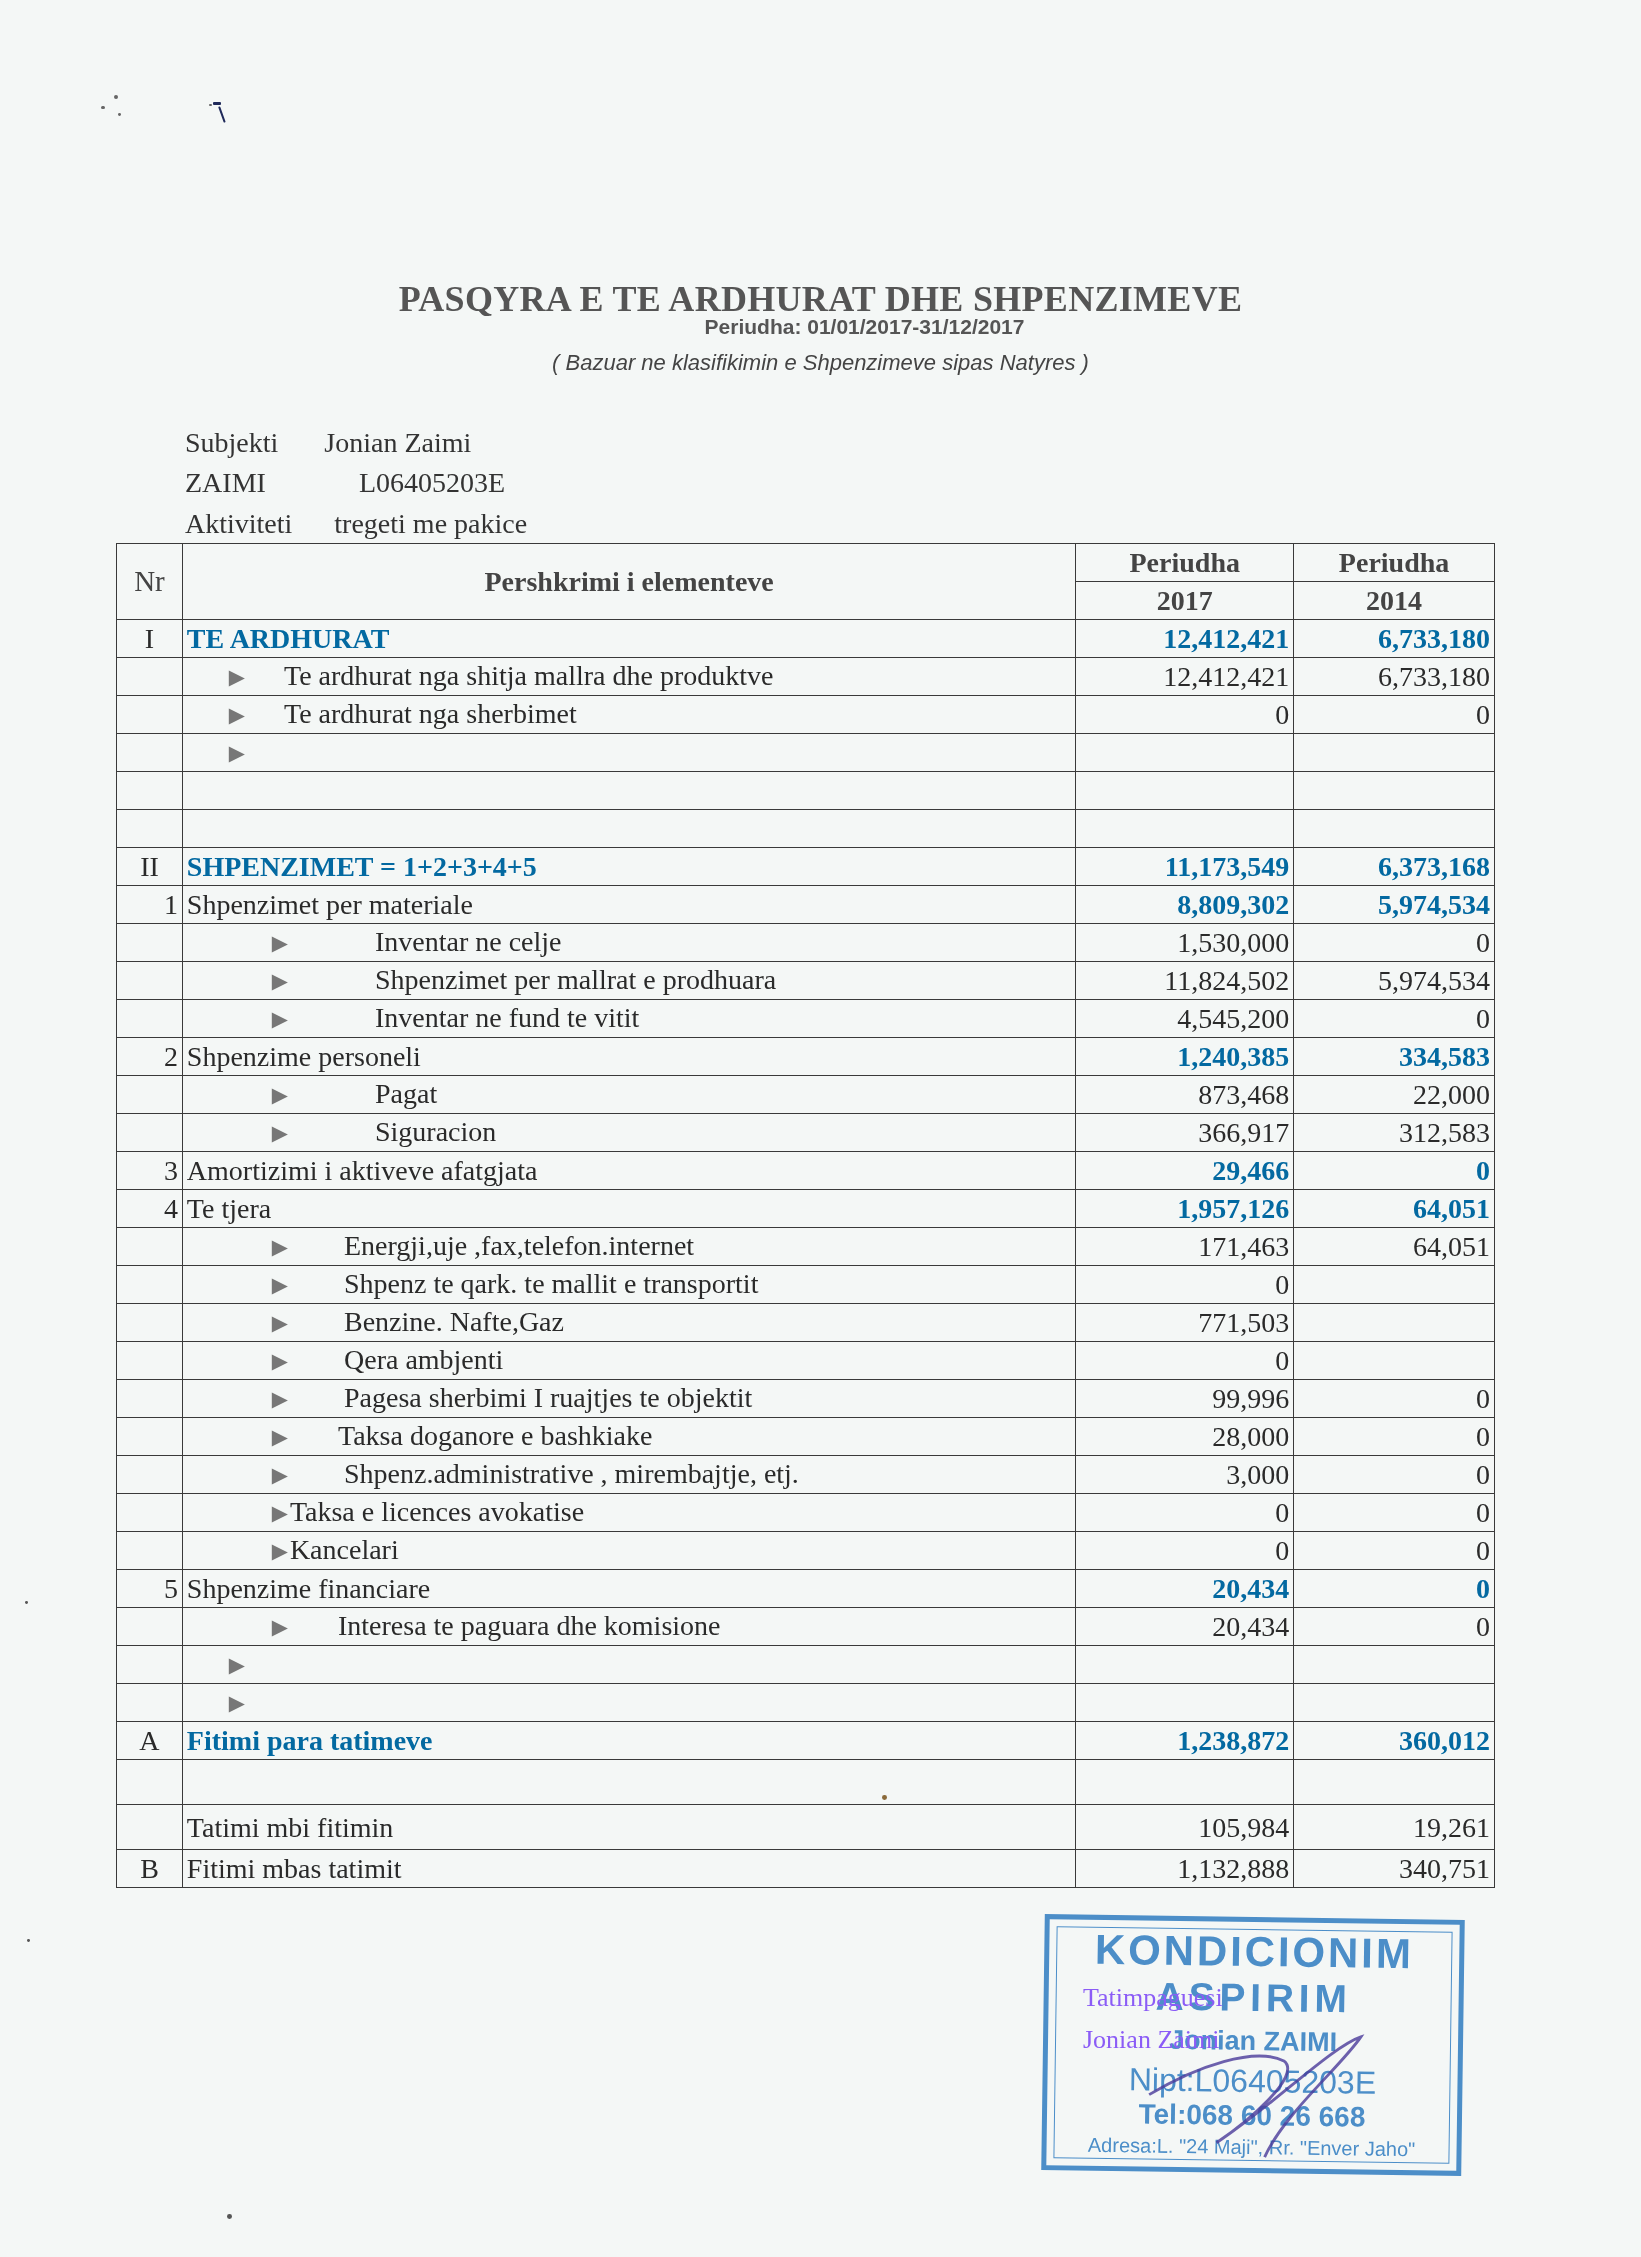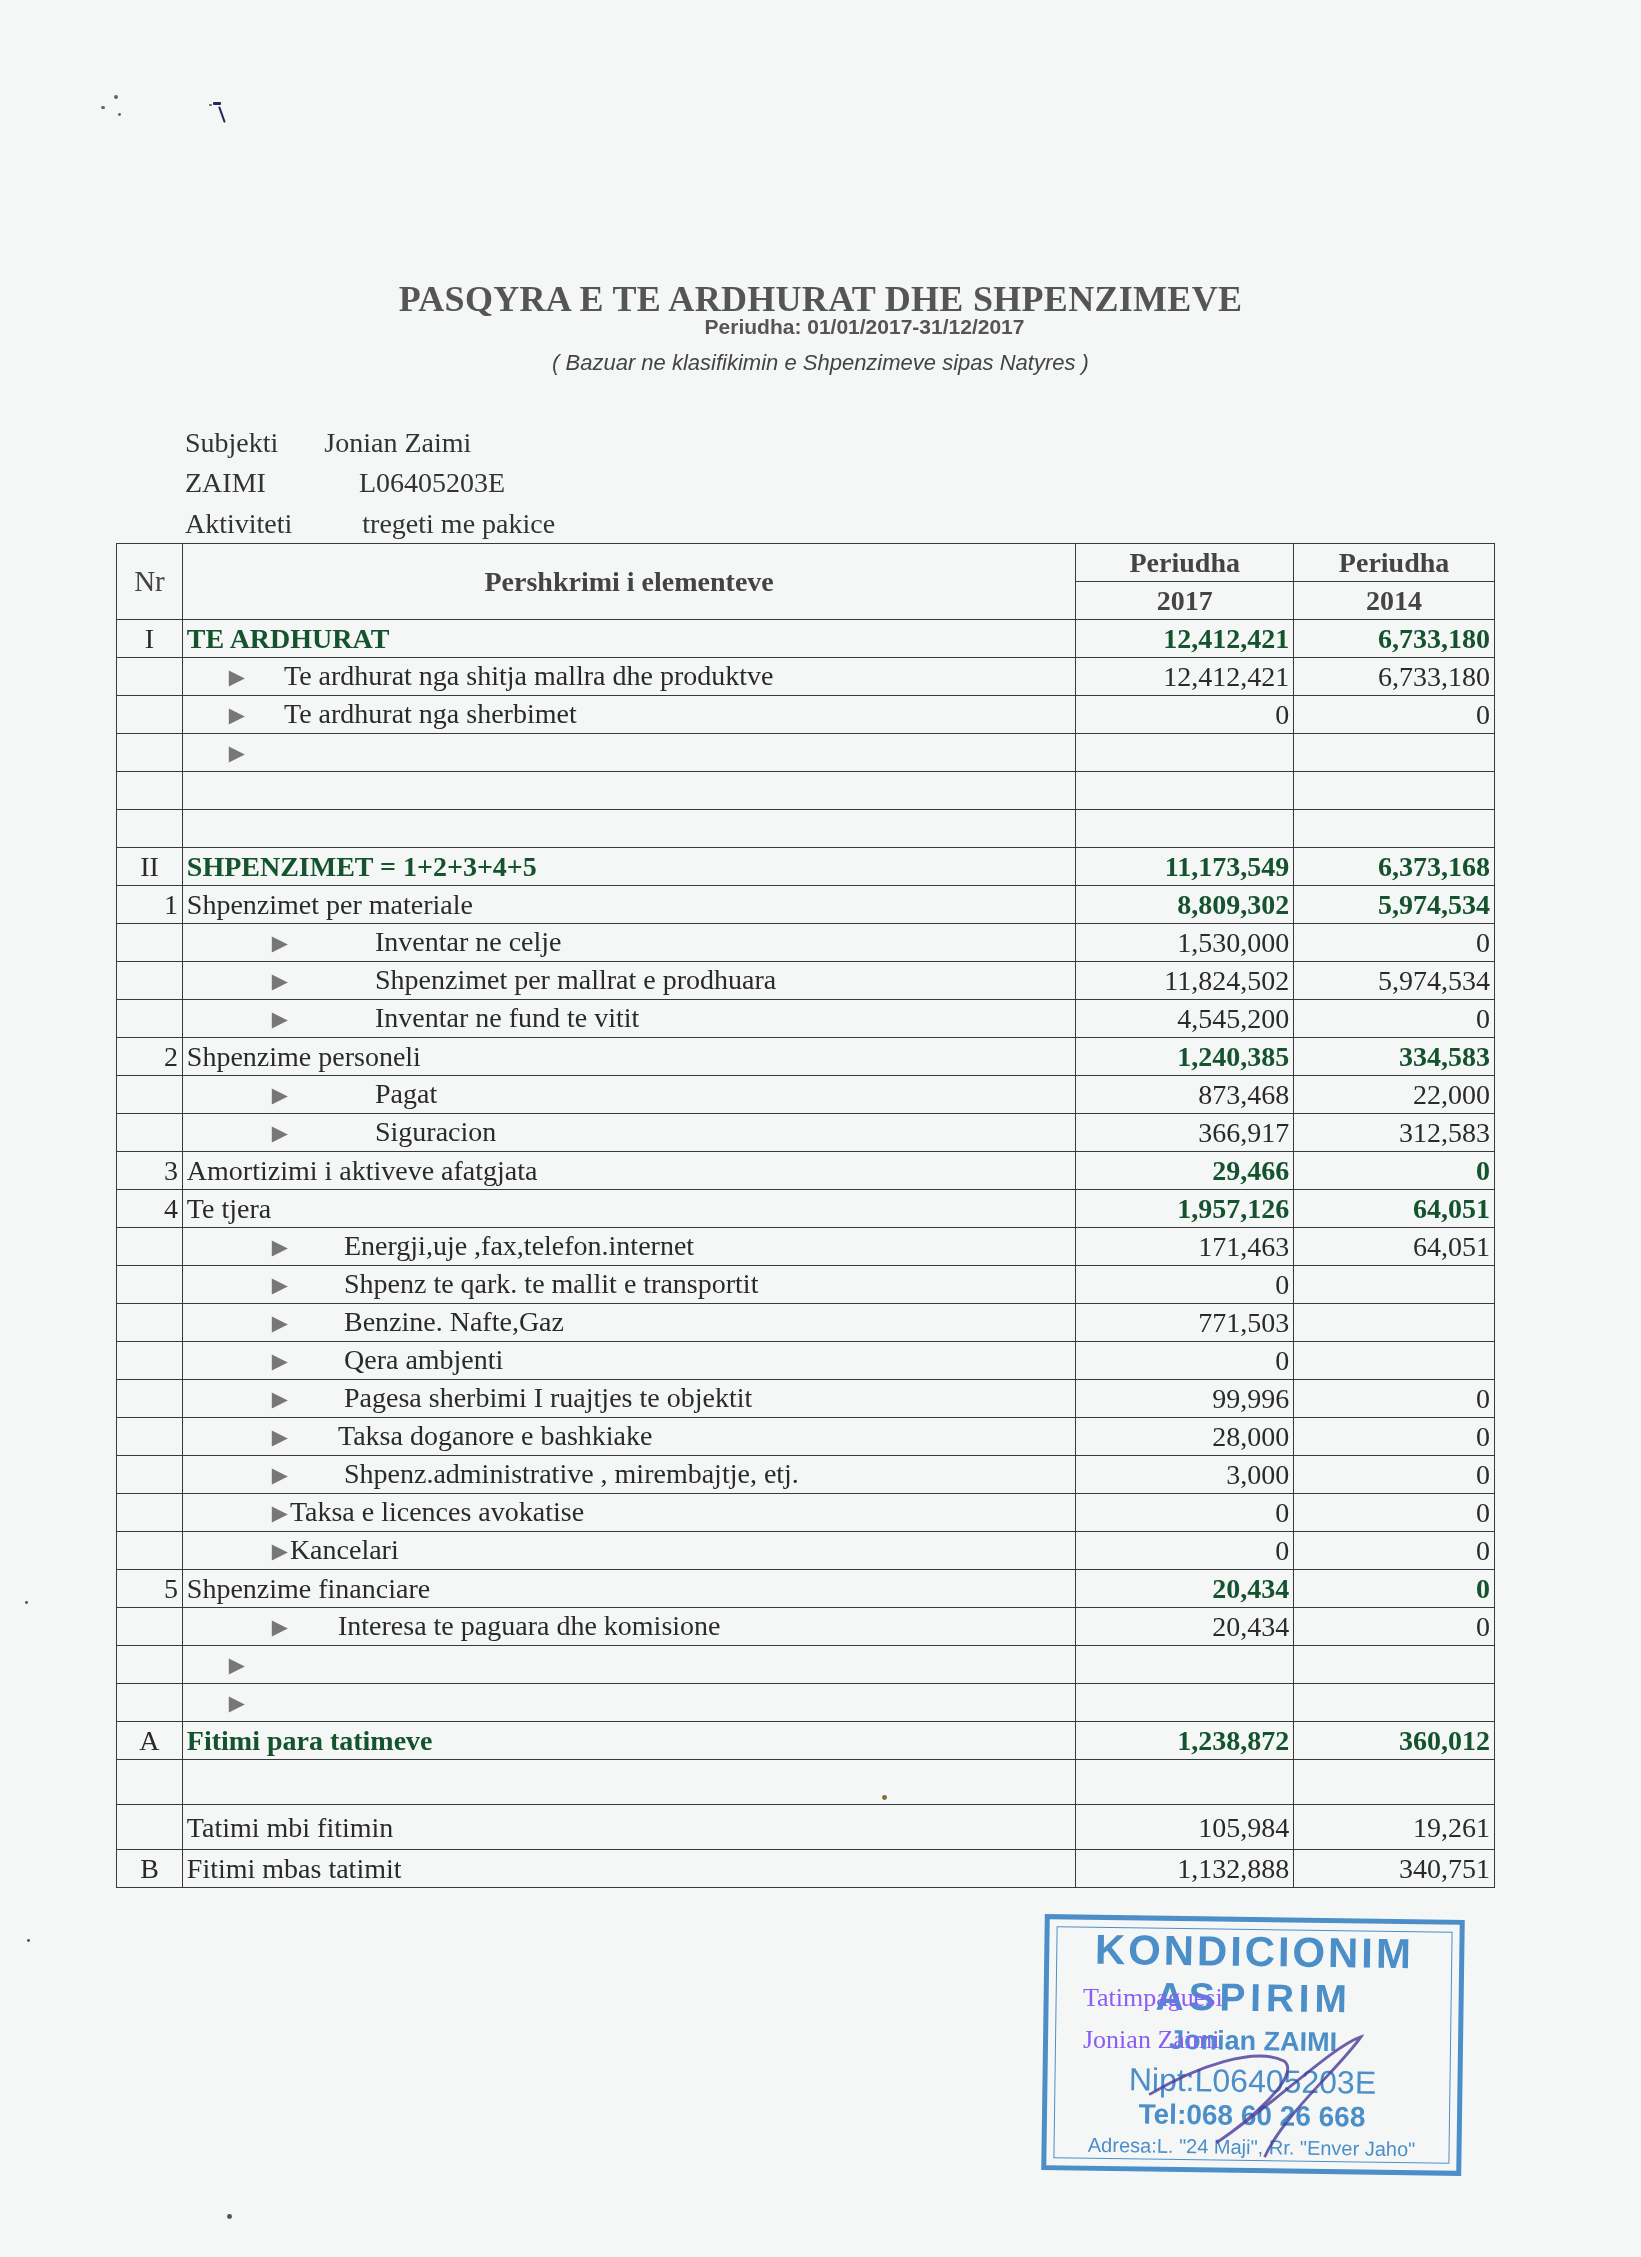--- a/index.html
+++ b/index.html
@@ -27,21 +27,21 @@
     top: 350px; font-size: 22px; font-style: italic; color: #444;
     font-family: "Liberation Sans", "DejaVu Sans", sans-serif;
   }
   .info { position: absolute; left: 185px; font-size: 28px; color: #333; }
   .info .lbl { display: inline-block; }
   .info-subjekti { top: 427px; }
   .info-subjekti .val { margin-left: 46px; }
   .info-nipt { top: 467px; }
   .info-nipt .lbl { width: 174px; }
   .info-aktiviteti { top: 508px; }
-  .info-aktiviteti .val { margin-left: 70px; }
+  .info-aktiviteti .val { margin-left: 42px; }
 
   table.fin {
     position: absolute; left: 116px; top: 543px;
     width: 1379px; border-collapse: collapse;
     font-size: 28px;
     padding-left: 32px;
   }
   table.fin td, table.fin th {
     border: 1.9px solid #3a3a3a;
     padding: 0 3.9px;
@@ -51,21 +51,21 @@
   }
   table.fin col.c-nr { width: 66px; }
   table.fin col.c-desc { width: 894px; }
   table.fin col.c-y1 { width: 218px; }
   table.fin col.c-y2 { width: 201px; }
   th { font-weight: bold; color: #444; }
   th.h-nr { font-weight: normal; font-size: 29px; }
   .nr { text-align: right; }
   .nr.roman { text-align: center; }
   .num { text-align: right; }
-  .bold { font-weight: bold; color: #14532d; font-family: Liberation Serif, serif; }
+  .bold { font-weight: bold; color: #0369a1; font-family: Liberation Serif, serif; }
   .arrow { display: inline-block; color: #777; font-size: 21px; vertical-align: 1.9px; }
   tr.tall td { height: 44px; }
 
   .signature {
     position: absolute; left: 1083px; top: 1977px; font-size: 26px; color: #8b5cf6; line-height: 42px;
   }
   .stamp {
     position: absolute; left: 1043px; top: 1917px; width: 410px; height: 246px;
     border: 5.8px solid #3a83c4; outline: 1.9px solid #3a83c4; outline-offset: -13.5px;
     color: #3a83c4; transform: rotate(0.8deg);

